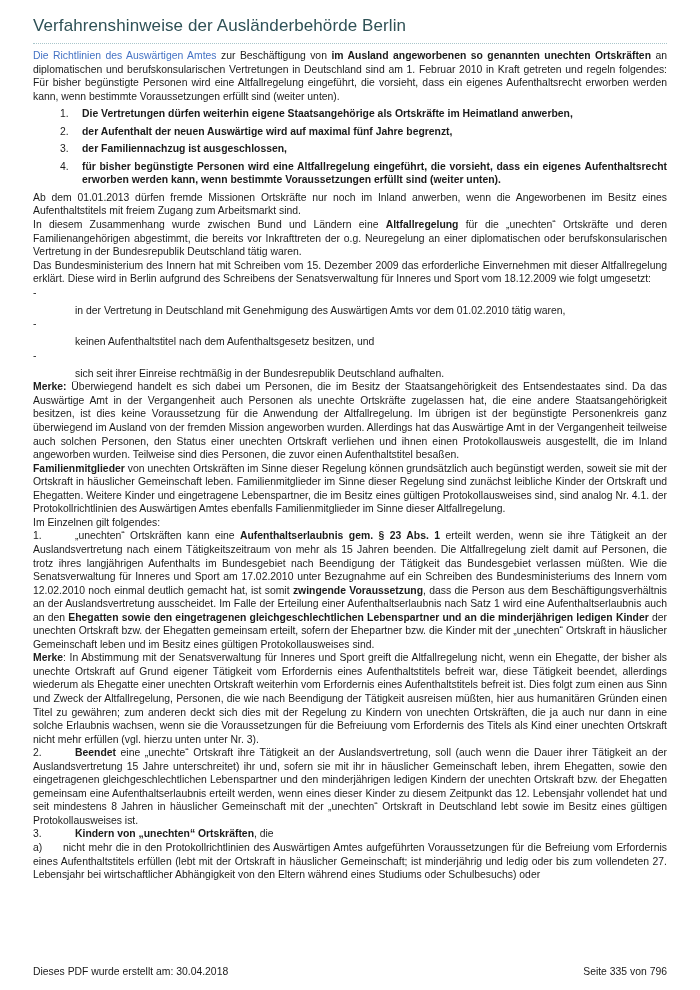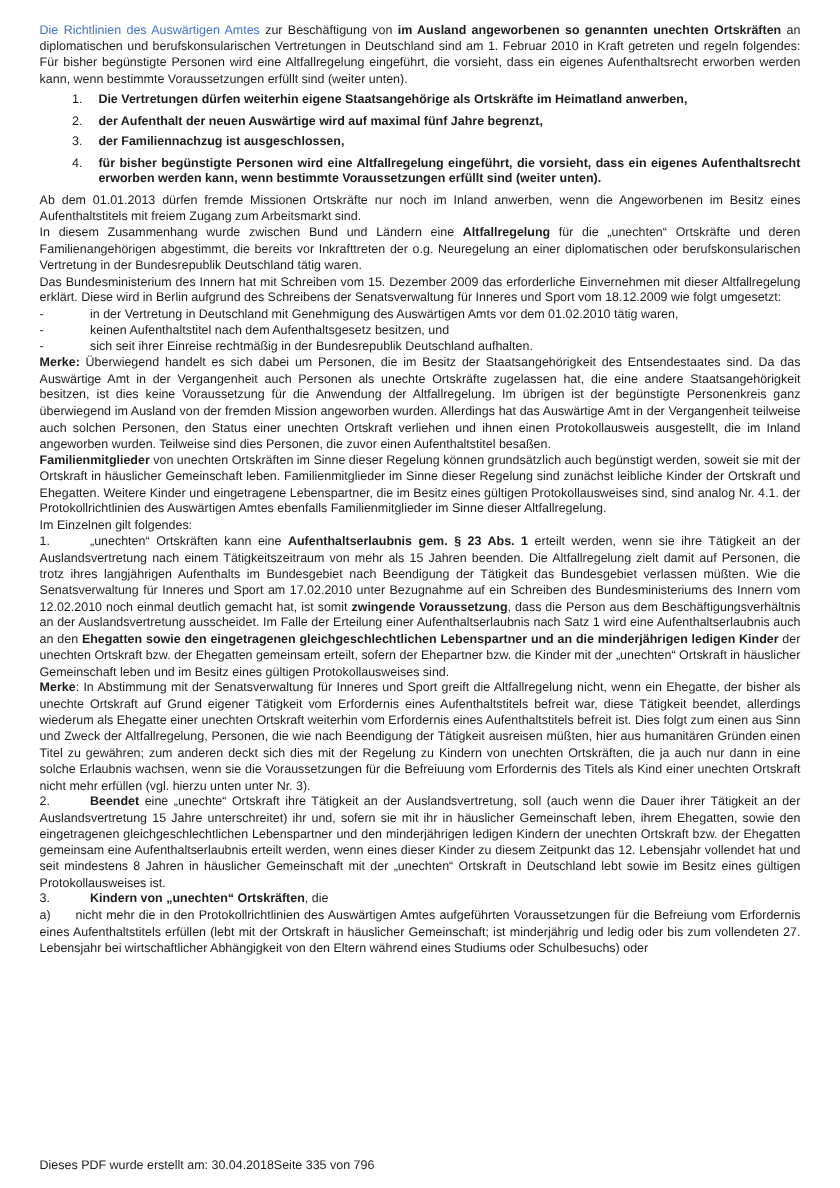--- a/index.html
+++ b/index.html
@@ -47,34 +47,35 @@
   .b{font-weight:bold;}
   .link{color:var(--link);text-decoration:none;}
   .marker{display:inline-block;width:42px;}
   .marker-small{width:30px;}
   .num-list{margin:3px 0 3px 0;}
   .num-item{display:flex;margin:4px 0;padding-left:27px;}
   .num{flex:none;width:22px;}
   .num-text{flex:1;text-align:justify;font-weight:bold;}
   .dash-item{display:flex;}
   .dash{flex:none;width:42px;}
-  .dash-text{flex:1;text-align:justify;}
+  .dash-text{flex:1;text-align:justify;margin-top:18px;}
   .footer{
     position:absolute;
     left:33px;right:33px;bottom:13px;
     display:flex;
-    justify-content:flex-start;
+    justify-content:space-between;
     font-size:10.4px;
     color:var(--text);
   }
 </style>
 </head>
 <body>
 
 <div class="page">
+  <h1 class="doc-title">Verfahrenshinweise der Ausländerbehörde Berlin</h1>
   <div class="doc-body">
       <div class="para"><a class="link" href="#">Die Richtlinien des Auswärtigen Amtes</a><span> zur Beschäftigung von </span><span class="b">im Ausland angeworbenen so genannten unechten Ortskräften</span><span> an diplomatischen und berufskonsularischen Vertretungen in Deutschland sind am 1. Februar 2010 in Kraft getreten und regeln folgendes: Für bisher begünstigte Personen wird eine Altfallregelung eingeführt, die vorsieht, dass ein eigenes Aufenthaltsrecht erworben werden kann, wenn bestimmte Voraussetzungen erfüllt sind (weiter unten).</span></div>
       <div class="num-list">
         <div class="num-item">
           <span class="num">1.</span>
           <span class="num-text"><span>Die Vertretungen dürfen weiterhin eigene Staatsangehörige als Ortskräfte im Heimatland anwerben,</span></span>
         </div>
         <div class="num-item">
           <span class="num">2.</span>
           <span class="num-text"><span>der Aufenthalt der neuen Auswärtige wird auf maximal fünf Jahre begrenzt,</span></span>

